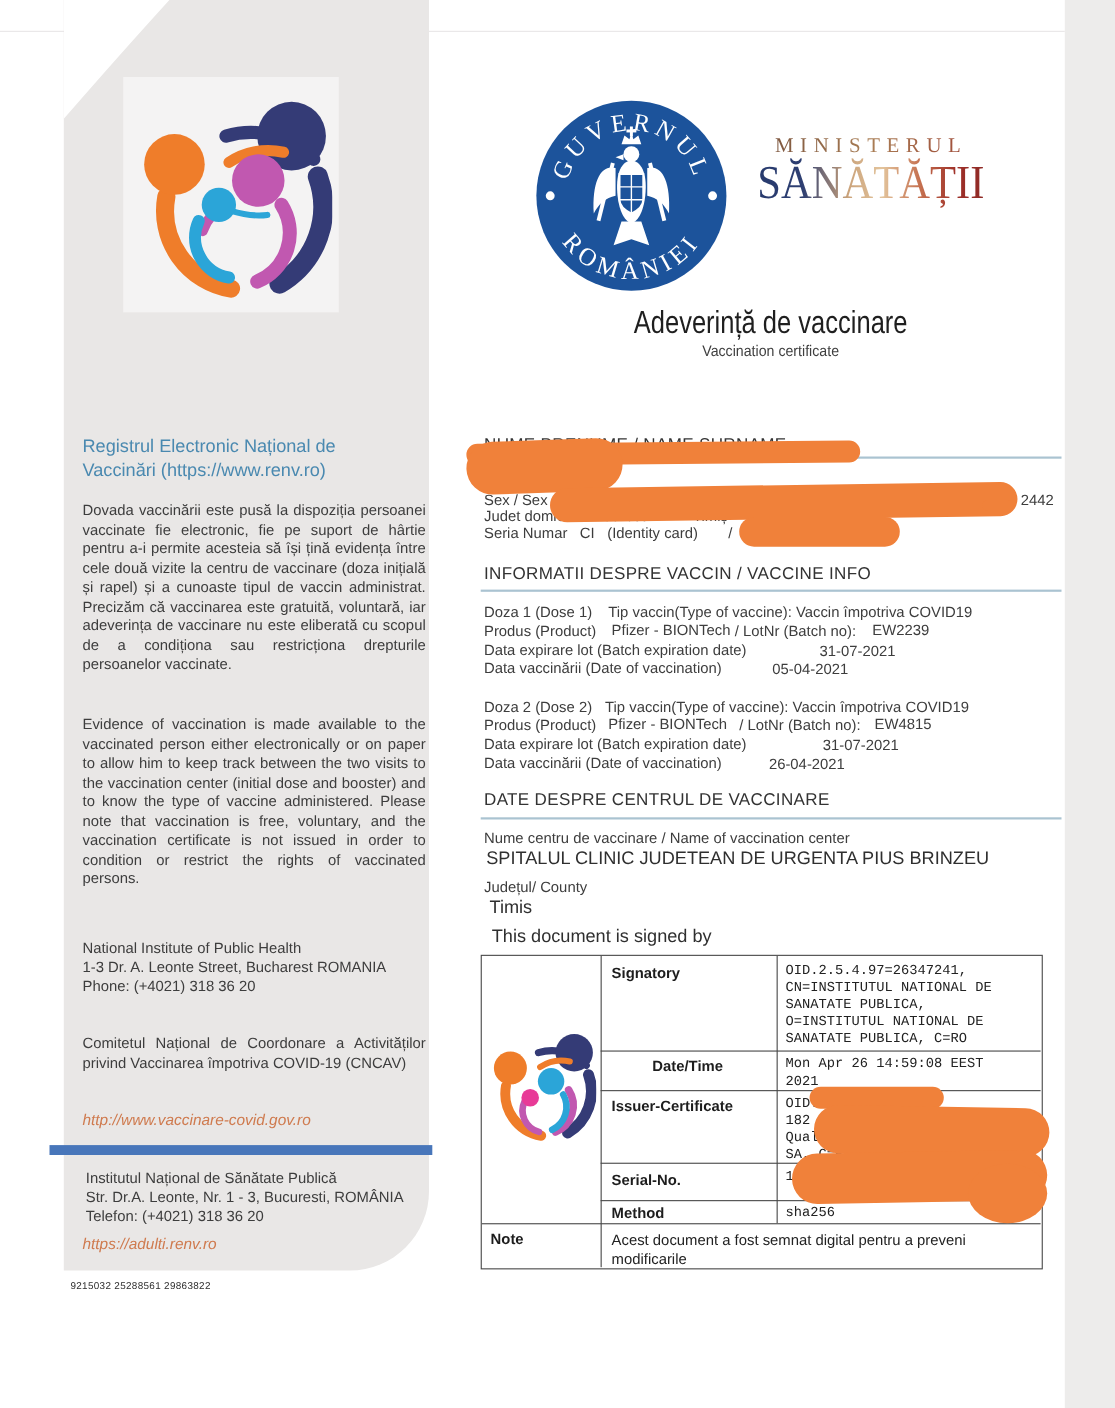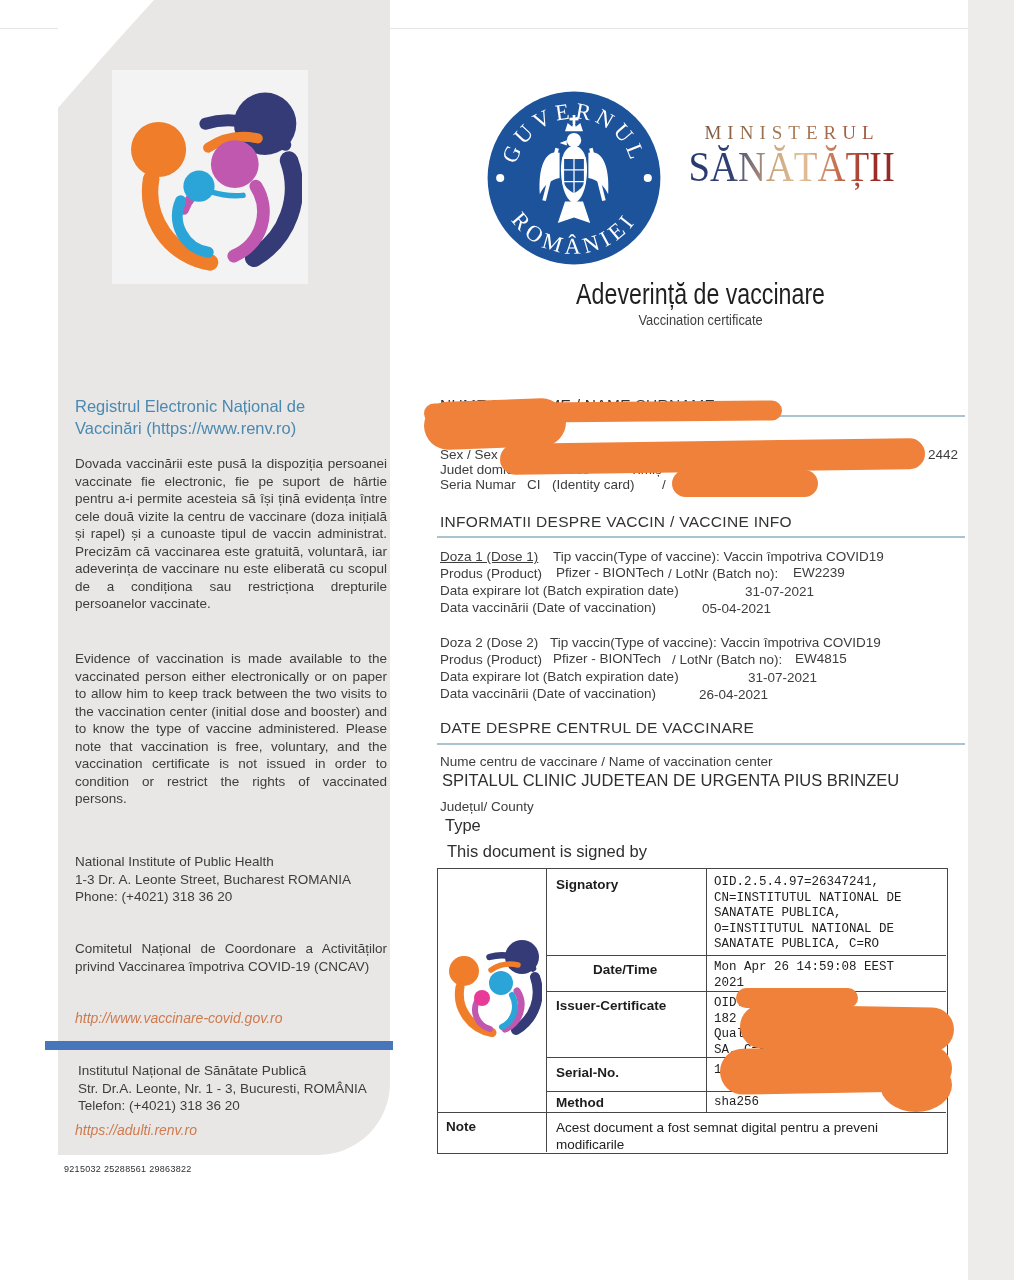--- a/index.html
+++ b/index.html
@@ -137,21 +137,21 @@
   <span class="t" style="left:440px;top:461px;">Judet domiciliu / Address</span>
   <span class="t" style="left:630px;top:461px;">Timiș</span>
   <span class="t" style="left:440px;top:476px;">Seria Numar</span>
   <span class="t" style="left:527px;top:476px;">CI</span>
   <span class="t" style="left:552px;top:476px;">(Identity card)</span>
   <span class="t" style="left:662px;top:476px;">/</span>
 
   <div class="sec-h" style="left:440px;top:513px;">INFORMATII DESPRE VACCIN  / VACCINE INFO</div>
   <div class="sec-line" style="top:536px;"></div>
 
-  <span class="t" style="left:440px;top:548px;text-decoration:underline;">Doza 1 (Dose 1)</span>
+  <span class="t" style="left:440px;top:548px;">Doza 1 (Dose 1)</span>
   <span class="t" style="left:553px;top:548px;">Tip vaccin(Type of vaccine): Vaccin împotriva COVID19</span>
   <span class="t" style="left:440px;top:565px;">Produs (Product)</span>
   <span class="t" style="left:556px;top:564px;">Pfizer - BIONTech</span>
   <span class="t" style="left:668px;top:565px;">/ LotNr (Batch no):</span>
   <span class="t" style="left:793px;top:564px;">EW2239</span>
   <span class="t" style="left:440px;top:582px;">Data expirare lot  (Batch expiration date)</span>
   <span class="t" style="left:745px;top:583px;">31-07-2021</span>
   <span class="t" style="left:440px;top:599px;">Data vaccinării  (Date of vaccination)</span>
   <span class="t" style="left:702px;top:600px;">05-04-2021</span>
 
@@ -164,21 +164,21 @@
   <span class="t" style="left:440px;top:668px;">Data expirare lot  (Batch expiration date)</span>
   <span class="t" style="left:748px;top:669px;">31-07-2021</span>
   <span class="t" style="left:440px;top:685px;">Data vaccinării  (Date of vaccination)</span>
   <span class="t" style="left:699px;top:686px;">26-04-2021</span>
 
   <div class="sec-h" style="left:440px;top:719px;">DATE DESPRE CENTRUL DE VACCINARE</div>
   <div class="sec-line" style="top:743px;"></div>
   <span class="t" style="left:440px;top:753px;">Nume centru de vaccinare / Name of vaccination center</span>
   <span class="t big" style="left:442px;top:772px;">SPITALUL CLINIC JUDETEAN DE URGENTA PIUS BRINZEU</span>
   <span class="t" style="left:440px;top:798px;">Județul/ County</span>
-  <span class="t big" style="left:445px;top:817px;">Type</span>
+  <span class="t big" style="left:445px;top:817px;">Timis</span>
   <span class="t big" style="left:447px;top:843px;">This document is signed by</span>
 
   <div class="abs sig-table">
     <div class="cell-line" style="left:108px;top:0;width:1.3px;height:283px;"></div>
     <div class="cell-line" style="left:268px;top:0;width:1.3px;height:243px;"></div>
     <div class="cell-line" style="left:108px;top:86px;width:400px;height:1.3px;"></div>
     <div class="cell-line" style="left:108px;top:122px;width:400px;height:1.3px;"></div>
     <div class="cell-line" style="left:108px;top:188px;width:400px;height:1.3px;"></div>
     <div class="cell-line" style="left:108px;top:222px;width:400px;height:1.3px;"></div>
     <div class="cell-line" style="left:0;top:243px;width:508px;height:1.3px;"></div>

